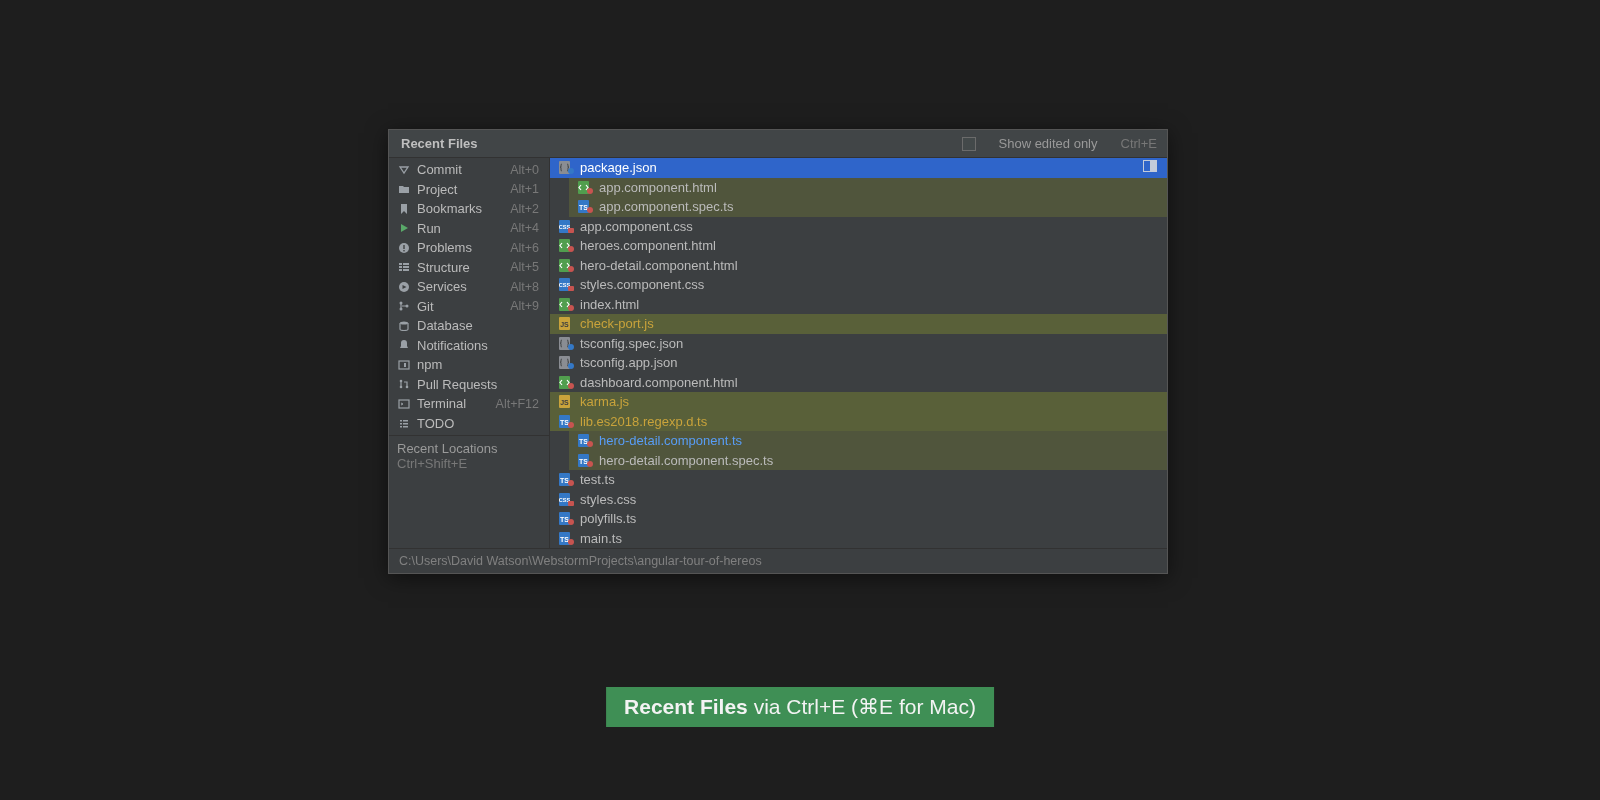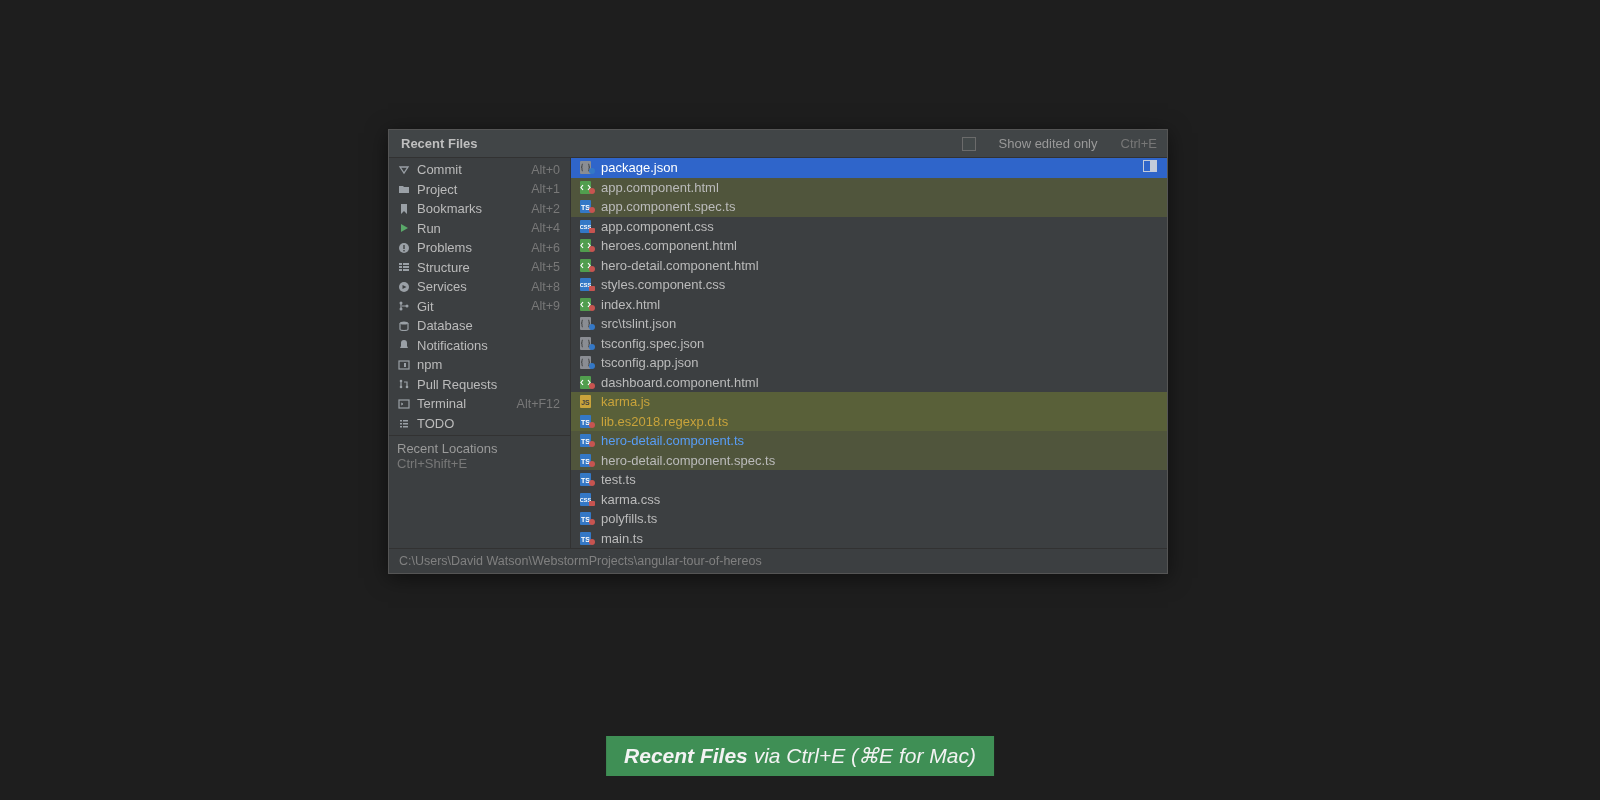--- a/index.html
+++ b/index.html
@@ -48,21 +48,21 @@
     display: inline-block;
   }
   .shortcut-dim {
     color: #777;
   }
   .dialog-body {
     display: flex;
     background: #3c3f41;
   }
   .left-col {
-    width: 182px;
+    width: 161px;
     border-right: 1px solid #323232;
     padding: 2px 0;
   }
   .right-col {
     flex: 1;
     padding: 0;
   }
   .tool-item {
     display: flex;
     align-items: center;
@@ -102,21 +102,21 @@
     display: flex;
     align-items: center;
     padding: 0 10px 0 8px;
     height: 19.5px;
     cursor: pointer;
   }
   .file-item.selected {
     background: #2f65ca;
   }
   .file-item.selected .fname { color: #fff; }
-  .file-item.hl-green { background: #50553c; }
+  .file-item.hl-green { background: #50553c; margin-left: 19px; }
   .file-item.hl-olive { background: #596039; }
   .file-item .ficon {
     width: 16px;
     height: 14px;
     margin-right: 6px;
     display: flex;
     align-items: center;
     justify-content: center;
     position: relative;
   }
@@ -133,26 +133,25 @@
     border-top: 1px solid #323232;
     padding: 5px 10px;
     color: #808080;
     font-size: 12.5px;
     background: #3c3f41;
   }
   .caption {
     position: absolute;
     left: 50%;
     transform: translateX(-50%);
-    top: 736px;
+    top: 687px;
     background: #3f8f55;
     color: #f3f3f3;
     padding: 8px 18px;
     font-size: 21px;
-    font-style: italic;
   }
   .caption b { font-weight: 700; }
 </style>
 </head>
 <body>
 
 <div class="dialog">
   <div class="dialog-header">
     <span class="dialog-title">Recent Files</span>
     <div class="header-right">
@@ -394,48 +393,47 @@
         <div class="file-item">
           <span class="ficon">
             <svg width="15" height="13" viewBox="0 0 15 13">
               <rect x="0" y="0" width="11" height="13" rx="1" fill="#519e4e"></rect>
               <path d="M3 4l-2 2.5L3 9M8 4l2 2.5L8 9" stroke="#fff" stroke-width="1.2" fill="none"></path>
               <circle cx="12" cy="10" r="3" fill="#c75450"></circle>
             </svg>
           </span>
           <span class="fname">index.html</span>
         </div>
+        <div class="file-item hl-olive">
+          <span class="ficon">
+            <svg width="15" height="13" viewBox="0 0 15 13">
+              <rect x="0" y="0" width="11" height="13" rx="1" fill="#c9a33b"></rect>
+              <text x="5.5" y="9.5" font-size="7" text-anchor="middle" fill="#3c3f41" font-family="Arial" font-weight="bold">JS</text>
+            </svg>
+          </span>
+          <span class="fname orange">check-port.js</span>
+        </div>
         <div class="file-item">
           <span class="ficon">
             <svg width="15" height="13" viewBox="0 0 15 13">
               <rect x="0" y="0" width="11" height="13" rx="1" fill="#8a8d93"></rect>
               <path d="M3 3c-1 0-1 1-1 2s0 1-1 1c1 0 1 1 1 2s0 2 1 2M8 3c1 0 1 1 1 2s0 1 1 1c-1 0-1 1-1 2s0 2-1 2" stroke="#3c3f41" stroke-width="1" fill="none"></path>
               <circle cx="12" cy="10" r="3" fill="#3478c6"></circle>
             </svg>
           </span>
-          <span class="fname">src\tslint.json</span>
+          <span class="fname">tsconfig.spec.json</span>
         </div>
         <div class="file-item">
           <span class="ficon">
             <svg width="15" height="13" viewBox="0 0 15 13">
               <rect x="0" y="0" width="11" height="13" rx="1" fill="#8a8d93"></rect>
               <path d="M3 3c-1 0-1 1-1 2s0 1-1 1c1 0 1 1 1 2s0 2 1 2M8 3c1 0 1 1 1 2s0 1 1 1c-1 0-1 1-1 2s0 2-1 2" stroke="#3c3f41" stroke-width="1" fill="none"></path>
               <circle cx="12" cy="10" r="3" fill="#3478c6"></circle>
             </svg>
           </span>
-          <span class="fname">tsconfig.spec.json</span>
-        </div>
-        <div class="file-item">
-          <span class="ficon">
-            <svg width="15" height="13" viewBox="0 0 15 13">
-              <rect x="0" y="0" width="11" height="13" rx="1" fill="#8a8d93"></rect>
-              <path d="M3 3c-1 0-1 1-1 2s0 1-1 1c1 0 1 1 1 2s0 2 1 2M8 3c1 0 1 1 1 2s0 1 1 1c-1 0-1 1-1 2s0 2-1 2" stroke="#3c3f41" stroke-width="1" fill="none"></path>
-              <circle cx="12" cy="10" r="3" fill="#3478c6"></circle>
-            </svg>
-          </span>
           <span class="fname">tsconfig.app.json</span>
         </div>
         <div class="file-item">
           <span class="ficon">
             <svg width="15" height="13" viewBox="0 0 15 13">
               <rect x="0" y="0" width="11" height="13" rx="1" fill="#519e4e"></rect>
               <path d="M3 4l-2 2.5L3 9M8 4l2 2.5L8 9" stroke="#fff" stroke-width="1.2" fill="none"></path>
               <circle cx="12" cy="10" r="3" fill="#c75450"></circle>
             </svg>
           </span>
@@ -491,21 +489,21 @@
           <span class="fname">test.ts</span>
         </div>
         <div class="file-item">
           <span class="ficon">
             <svg width="15" height="13" viewBox="0 0 15 13">
               <rect x="0" y="0" width="11" height="13" rx="1" fill="#3478c6"></rect>
               <text x="5.5" y="9" font-size="5.5" text-anchor="middle" fill="#fff" font-family="Arial" font-weight="bold">CSS</text>
               <rect x="9" y="8" width="6" height="5" rx="1" fill="#c75450"></rect>
             </svg>
           </span>
-          <span class="fname">karma.css</span>
+          <span class="fname">styles.css</span>
         </div>
         <div class="file-item">
           <span class="ficon">
             <svg width="15" height="13" viewBox="0 0 15 13">
               <rect x="0" y="0" width="11" height="13" rx="1" fill="#3478c6"></rect>
               <text x="5.5" y="9.5" font-size="7" text-anchor="middle" fill="#fff" font-family="Arial" font-weight="bold">TS</text>
               <circle cx="12" cy="10" r="3" fill="#c75450"></circle>
             </svg>
           </span>
           <span class="fname">polyfills.ts</span>

